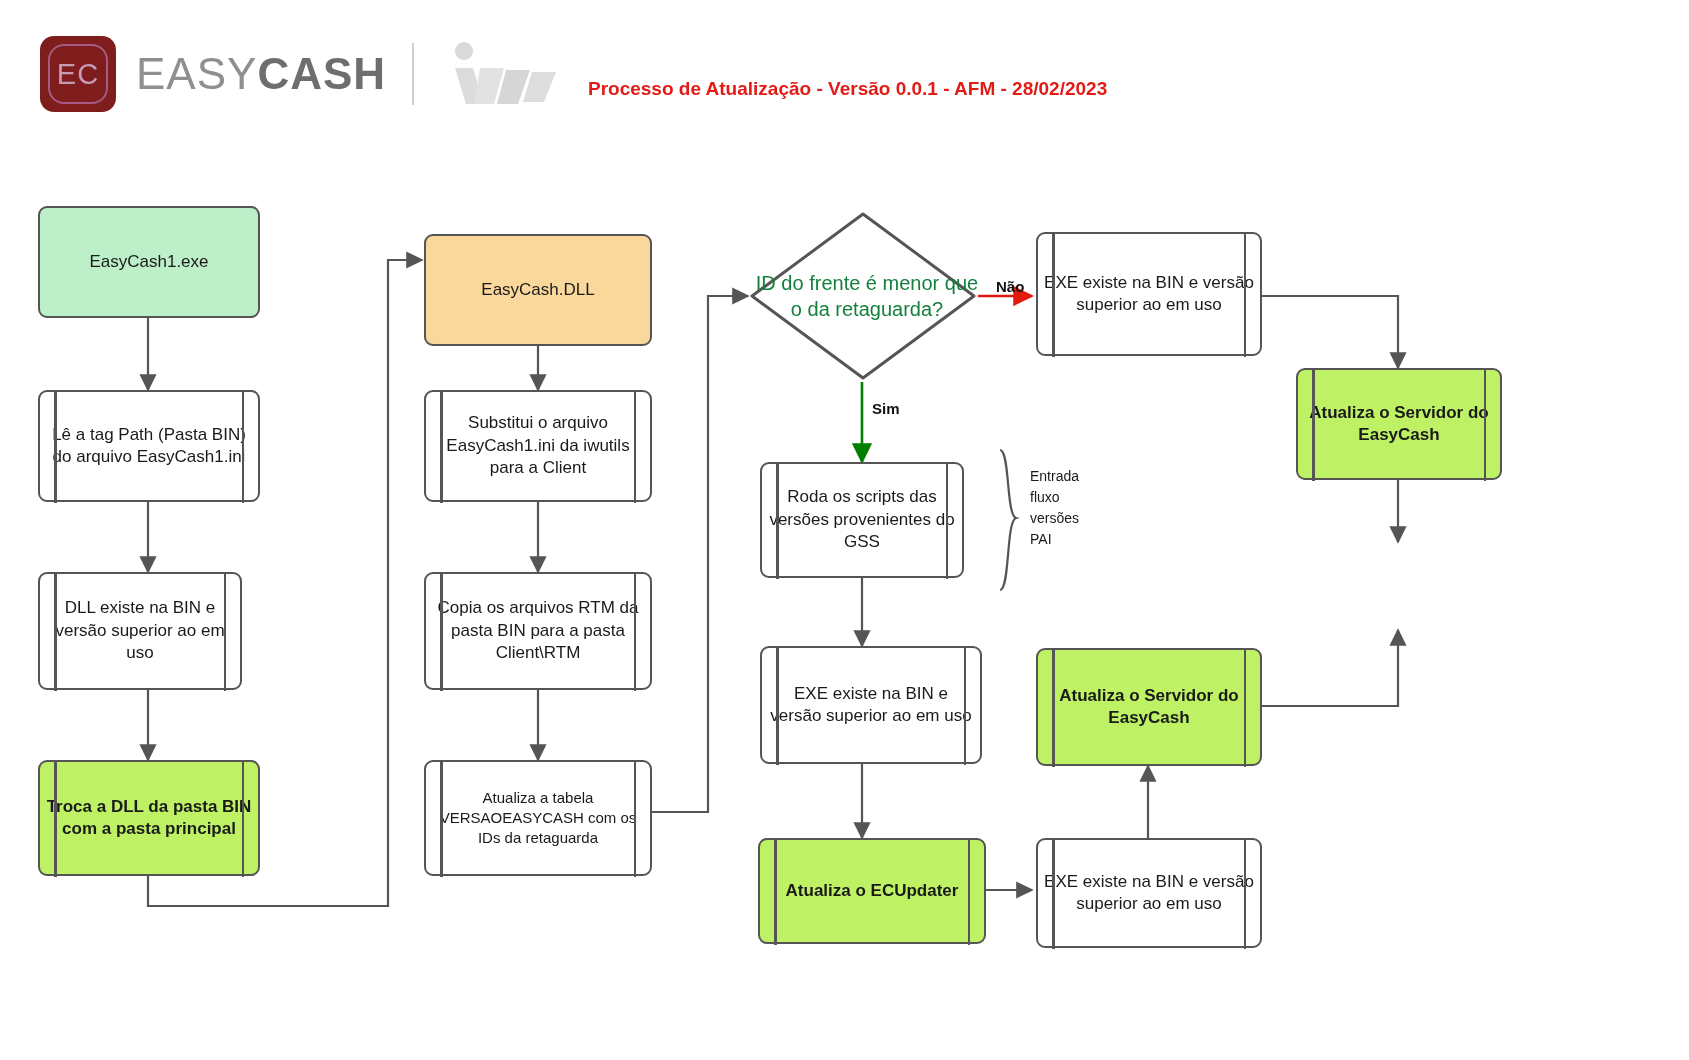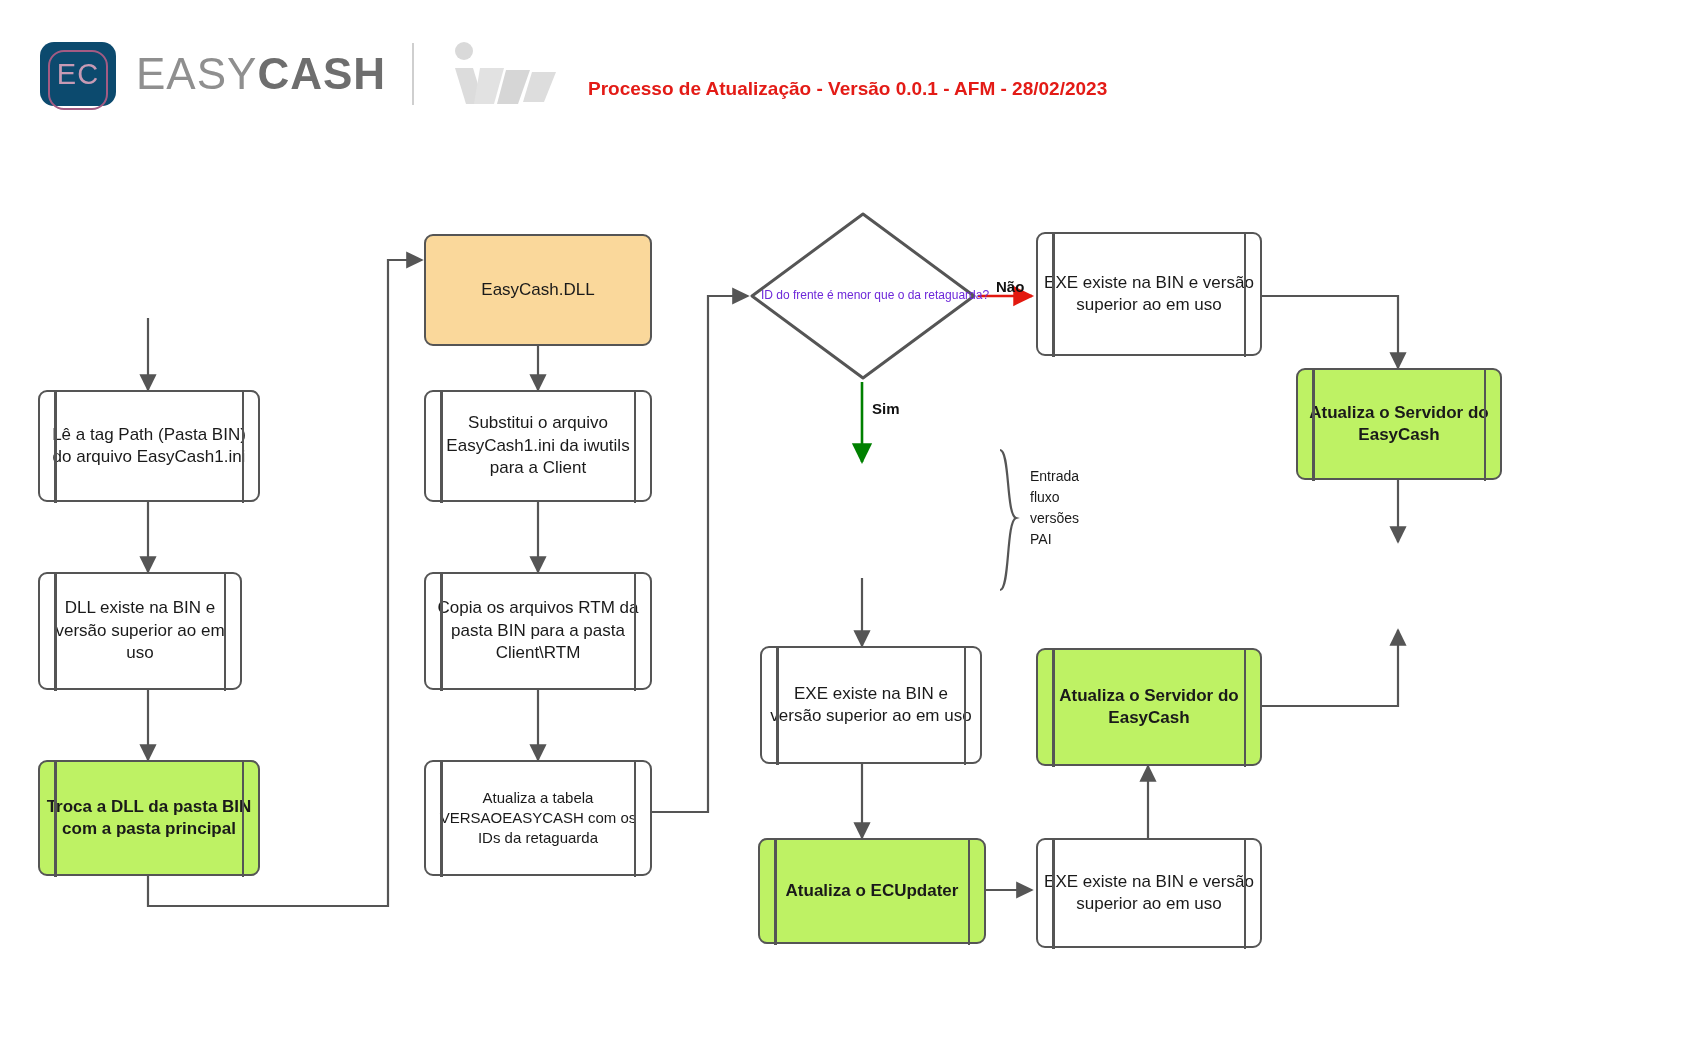--- a/index.html
+++ b/index.html
@@ -7,22 +7,22 @@
     width: 1689px; height: 1060px;
     background: #ffffff;
     font-family: "Liberation Sans", sans-serif;
     overflow: hidden;
   }
   #canvas { position: relative; width: 1689px; height: 1060px; }
 
   
   #logo-area { position: absolute; left: 40px; top: 36px; display: flex; align-items: center; height: 76px; }
   .ec-badge {
-    width: 76px; height: 64px; border-radius: 14px;
-    background: #0c4a6e; position: relative;
+    width: 76px; height: 76px; border-radius: 14px;
+    background: #7f1d1d; position: relative;
     display: flex; align-items: center; justify-content: center;
   }
   .ec-badge .ring {
     position: absolute; left: 8px; top: 8px; width: 60px; height: 60px;
     border-radius: 16px; border: 2px solid #a45b83;
   }
   .ec-badge .ec-text {
     font-size: 29px; font-weight: 400; color: #c79ab4; letter-spacing: 1px;
     position: relative; z-index: 2;
   }
@@ -67,23 +67,23 @@
 
   .green  { background: #bdf0c8; }
   .orange { background: #fad89b; margin-top: 28px; }
   .pink   { background: #bef264; font-weight: bold; }
   .lav    { background: #dcdcf8; }
   .white  { background: #ffffff; }
 
   .diamond-wrap { position: absolute; }
   .diamond-wrap svg { position: absolute; left: 0; top: 0; }
   .diamond-text {
-    position: absolute; left: 12px; top: 0; width: 100%; height: 100%;
+    position: absolute; left: 4px; top: 0; width: 100%; height: 100%;
     display: flex; align-items: center; justify-content: center;
-    text-align: center; font-size: 12px; line-height: 1.3; color: #6d28d9;
+    text-align: center; font-size: 20px; line-height: 1.3; color: #15803d;
   }
 
   .edge-label {
     position: absolute; font-size: 15px; font-weight: 700; white-space: nowrap;
   }
   .lbl-nao { color: #111111; }
   .lbl-sim { color: #111111; }
 
   .annotation {
     position: absolute; font-size: 14px; line-height: 1.5; color: #1a1a1a;
@@ -156,20 +156,23 @@
       <path d="M1262,706 L1398,706 L1398,630"></path>
     </g>
 
     <path d="M978,296 L1032,296" stroke="#e3190f" stroke-width="2.6" fill="none" marker-end="url(#ah-red)"></path>
 
     <path d="M862,382 L862,462" stroke="#008000" stroke-width="2.6" fill="none" marker-end="url(#ah-green)"></path>
 
     <path d="M1000,450 C1010,450 1006,515 1016,518 C1006,521 1010,590 1000,590" stroke="#555555" stroke-width="2.2" fill="none"></path>
   </svg>
 
+  <div class="node rounded terminator green" style="left:38px; top:206px; width:222px; height:112px;">
+    <span class="label">EasyCash1.exe</span>
+  </div>
 
   <div class="node process white" style="left:38px; top:390px; width:222px; height:112px;">
     <span class="rail-l"></span>
     <span class="rail-r"></span>
     <span class="label">Lê a tag Path (Pasta BIN) do arquivo EasyCash1.ini</span>
   </div>
 
   <div class="node process white" style="left:38px; top:572px; width:204px; height:118px;">
     <span class="rail-l"></span>
     <span class="rail-r"></span>
@@ -207,20 +210,25 @@
   <div class="diamond-wrap" style="left:748px; top:210px; width:230px; height:172px;">
     <svg width="230" height="172">
       <polygon points="115,4 226,86 115,168 4,86" fill="#ffffff" stroke="#555555" stroke-width="3" stroke-linejoin="round"></polygon>
     </svg>
     <div class="diamond-text">ID do frente é menor que o da retaguarda?</div>
   </div>
 
   <div class="edge-label lbl-nao" style="left:972px; top:278px;margin-left:24px;">Não</div>
   <div class="edge-label lbl-sim" style="left:872px; top:400px;">Sim</div>
 
+  <div class="node process white" style="left:760px; top:462px; width:204px; height:116px;">
+    <span class="rail-l"></span>
+    <span class="rail-r"></span>
+    <span class="label">Roda os scripts das versões provenientes do GSS</span>
+  </div>
 
   <div class="annotation" style="left:1030px; top:466px; width:120px;">Entrada
 fluxo
 versões
 PAI</div>
 
   <div class="node process white" style="left:760px; top:646px; width:222px; height:118px;">
     <span class="rail-l"></span>
     <span class="rail-r"></span>
     <span class="label">EXE existe na BIN e versão superior ao em uso</span>

